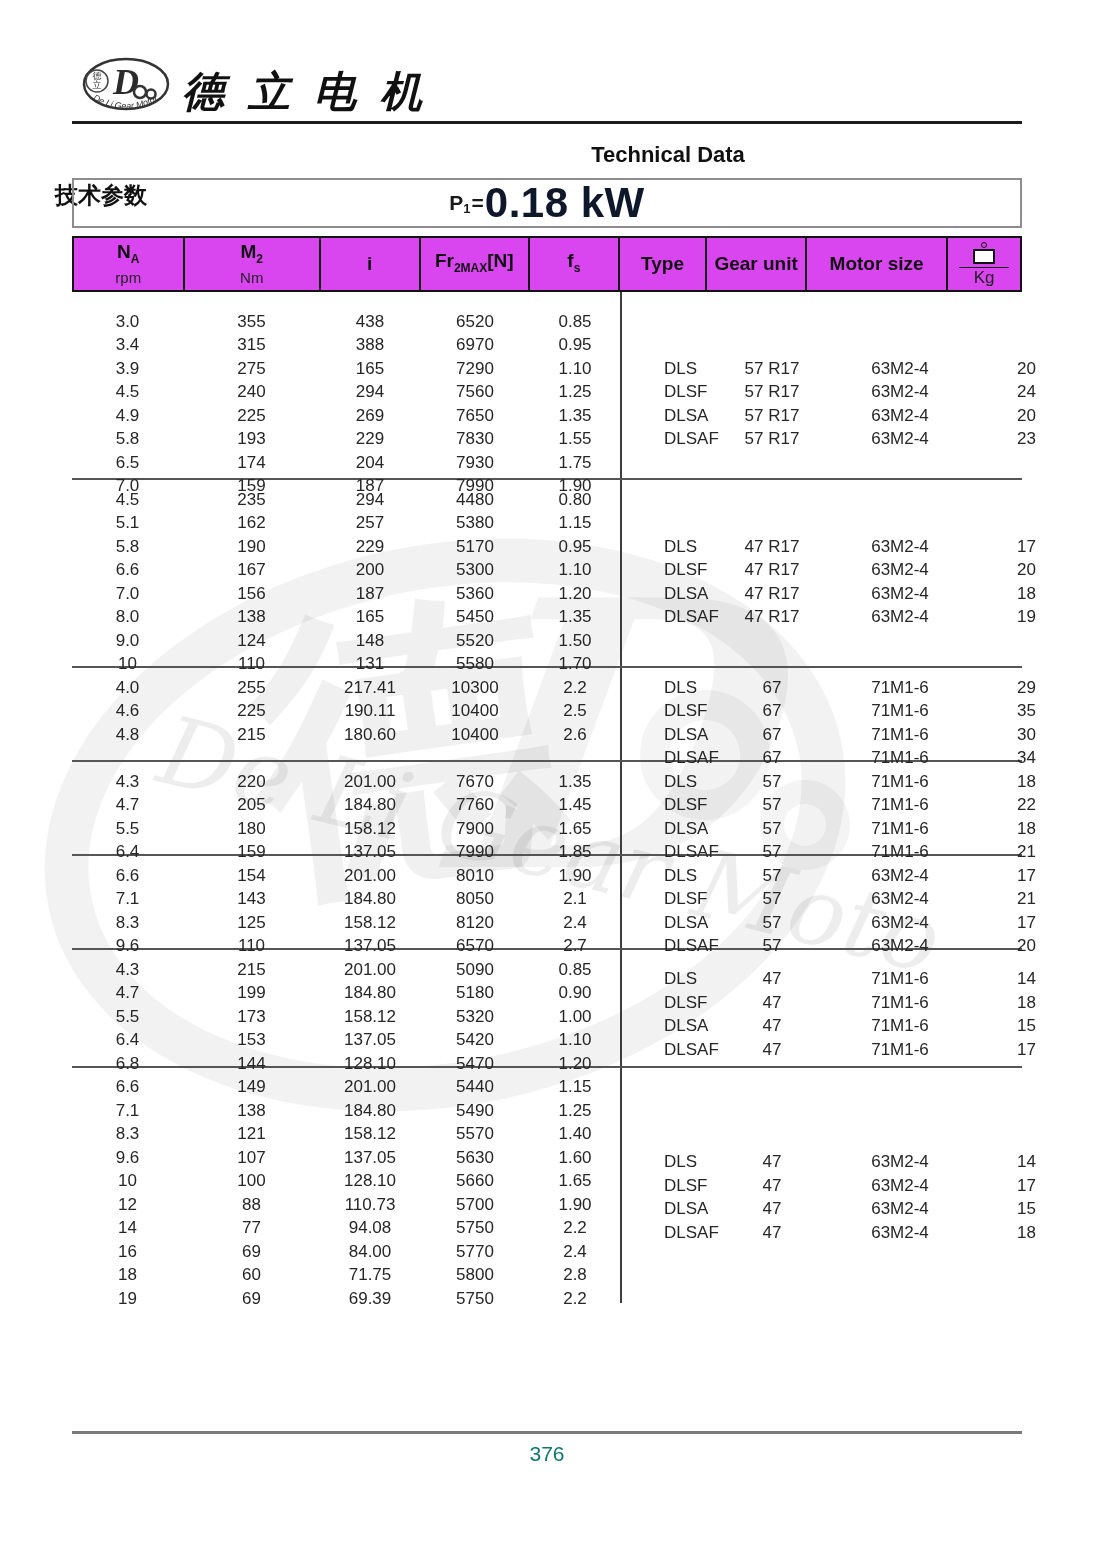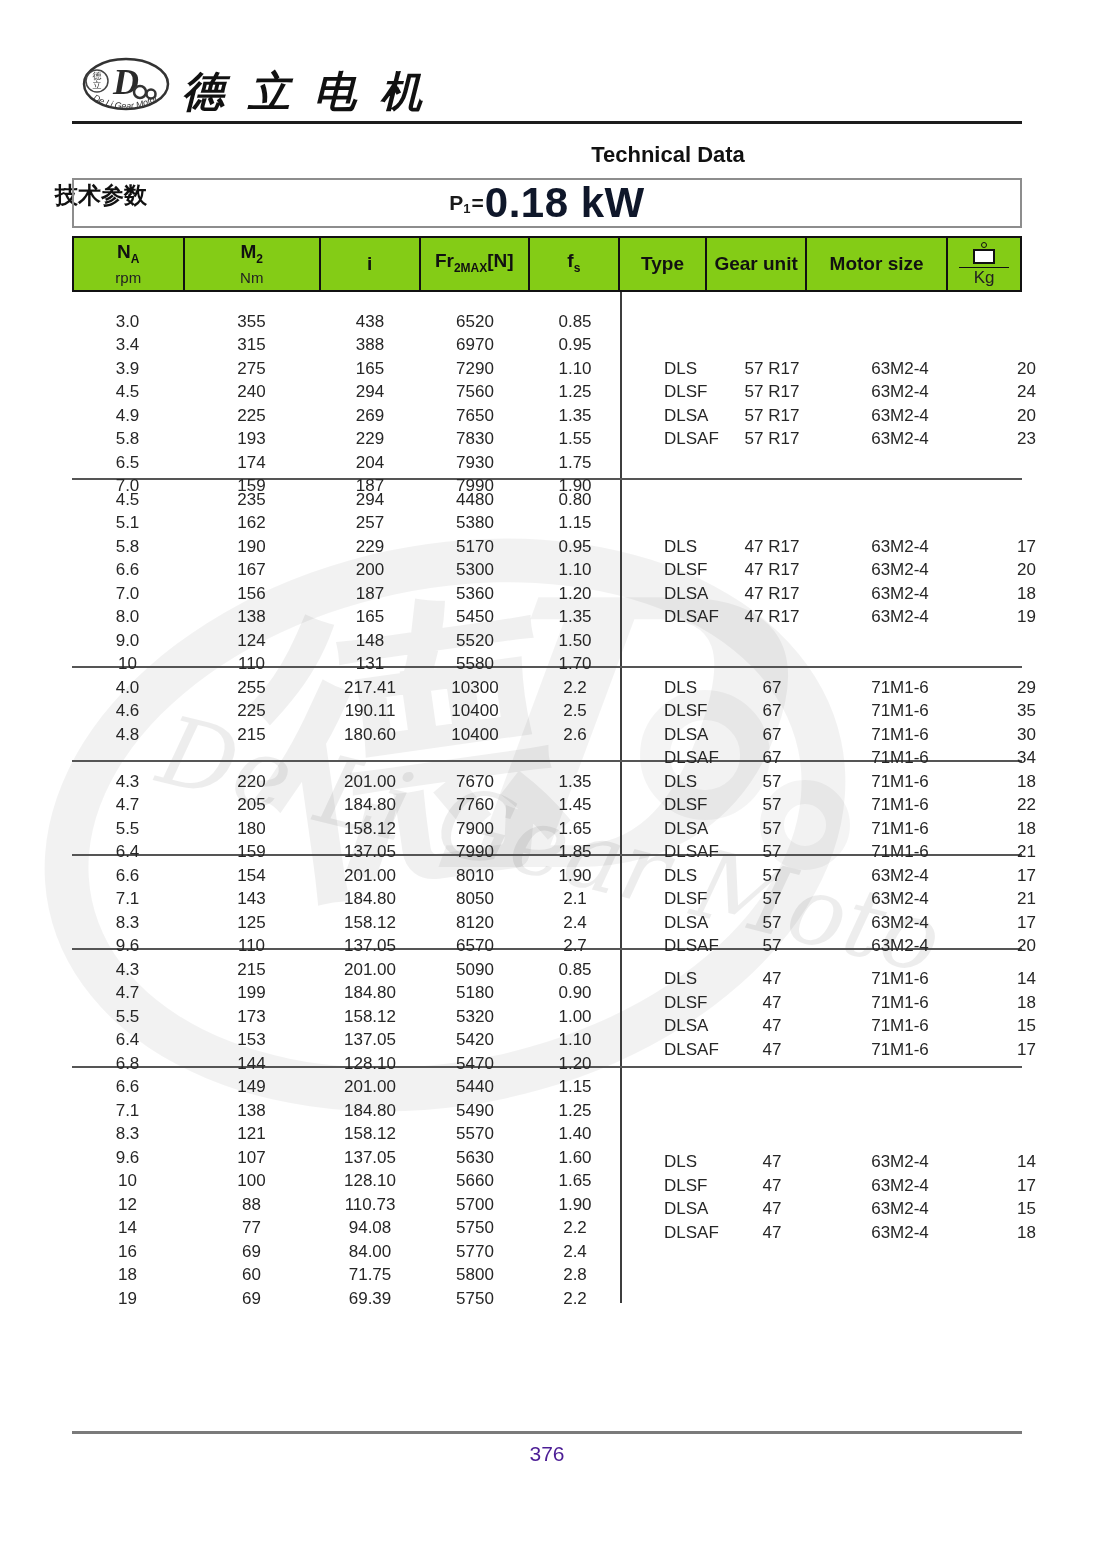--- a/index.html
+++ b/index.html
@@ -19,21 +19,21 @@
   
   .title-box { position:absolute; left:72px; top:178px; width:950px; height:50px;
                border:2px solid #8d8d8d; display:flex; align-items:center; justify-content:center; }
   .p-pre  { font-size:21px; font-weight:700; color:#1a1a1a; }
   .p-sub  { font-size:13px; font-weight:700; color:#1a1a1a; position:relative; top:5px; }
   .p-eq   { font-size:21px; font-weight:700; color:#1a1a1a; margin:0 1px 0 1px; }
   .p-val  { font-size:42px; font-weight:700; color:#0f172a; letter-spacing:0.5px; }
 
   
   .thead { position:absolute; left:72px; top:236px; width:950px; height:56px;
-           display:flex; border:2px solid #111; background:#84cc16; z-index:2; }
+           display:flex; border:2px solid #111; background:#d946ef; z-index:2; }
   .th { border-right:2px solid #111; display:flex; flex-direction:column; align-items:center; justify-content:center; }
   .th:last-child { border-right:none; }
   .th-main { font-size:19px; font-weight:700; color:#111; line-height:20px; }
   .th-main sub { font-size:12px; font-weight:700; }
   .th-unit { font-size:15px; color:#222; line-height:16px; margin-top:1px; }
   .w-na{width:111px} .w-m2{width:137px} .w-i{width:100px} .w-fr{width:110px} .w-fs{width:90px}
   .w-type{width:88px} .w-gear{width:100px} .w-motor{width:142px} .w-kg{width:72px}
   .weight-icon { display:flex; flex-direction:column; align-items:center; }
   .w-knob { width:6px; height:6px; border:1.5px solid #111; border-radius:50%; margin-bottom:1px; }
   .w-body { width:22px; height:15px; border:2px solid #111; background:#fff; }
@@ -68,21 +68,21 @@
            color:rgba(0,0,0,0.06); transform:rotate(-8deg); font-family:"DejaVu Serif",serif; }
   .wm-d  { position:absolute; left:470px; top:520px; font-size:370px; font-weight:700; font-style:italic;
            color:rgba(0,0,0,0.05); font-family:"DejaVu Serif",serif; transform:skewX(-10deg); }
   .wm-script { position:absolute; left:150px; top:790px; font-size:95px; font-style:italic;
                color:rgba(0,0,0,0.07); font-family:"DejaVu Serif","Liberation Serif",serif;
                transform:rotate(14deg); white-space:nowrap; }
 
   
   .footer-rule { position:absolute; left:72px; top:1431px; width:950px; height:3px; background:#7a7a7a; }
   .page-number { position:absolute; left:72px; top:1442px; width:950px; text-align:center;
-                 font-size:21px; color:#4c1d95; }
+                 font-size:21px; color:#0f766e; }
 </style>
 </head>
 <body>
 
 <div class="page">
 
   <div class="watermark">
     <div class="wm-ring"></div>
     <div class="wm-gear1"></div>
     <div class="wm-gear2"></div>

